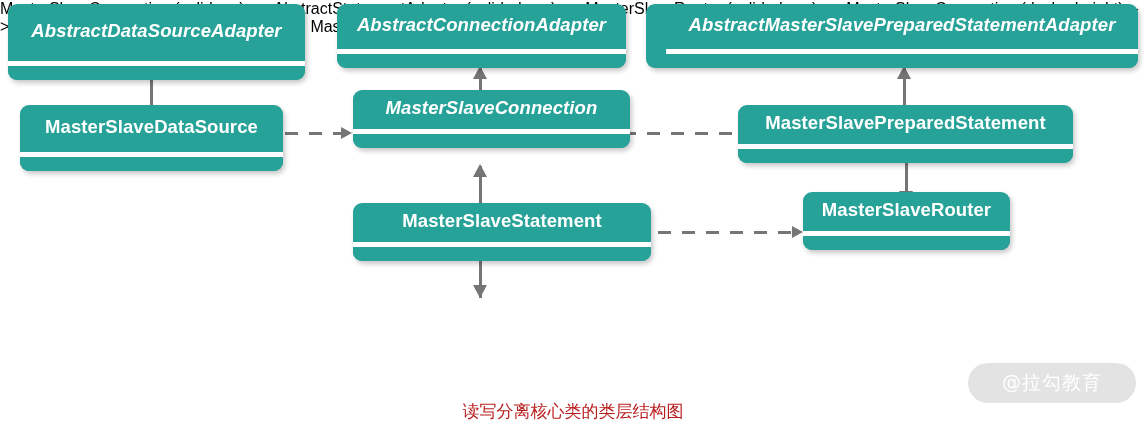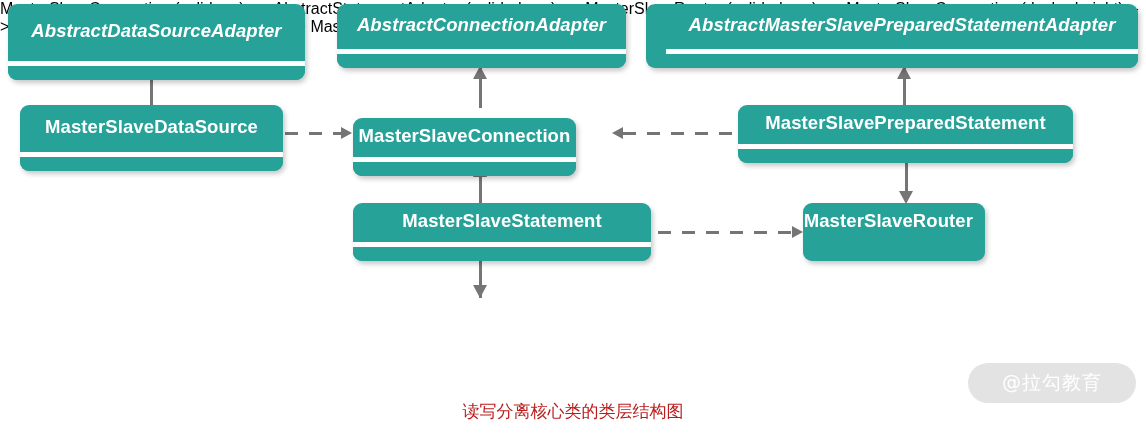--- a/index.html
+++ b/index.html
@@ -204,39 +204,39 @@
     <div class="uml-sep"></div>
     <div class="uml-attrs"></div>
   </div>
 
   <div class="uml-class" style="left:20px; top:105px; width:263px; height:66px;">
     <div class="uml-title">MasterSlaveDataSource</div>
     <div class="uml-sep"></div>
     <div class="uml-attrs"></div>
   </div>
 
-  <div class="uml-class" style="left:353px; top:118px; width:223px; height:58px;">
+  <div class="uml-class" style="left:353px; top:90px; width:277px; height:58px;font-style:italic;">
     <div class="uml-title">MasterSlaveConnection</div>
     <div class="uml-sep"></div>
     <div class="uml-attrs"></div>
   </div>
 
   <div class="uml-class" style="left:738px; top:105px; width:335px; height:58px;">
     <div class="uml-title">MasterSlavePreparedStatement</div>
     <div class="uml-sep"></div>
     <div class="uml-attrs"></div>
   </div>
 
   <div class="uml-class" style="left:353px; top:203px; width:298px; height:58px;">
     <div class="uml-title">MasterSlaveStatement</div>
     <div class="uml-sep"></div>
     <div class="uml-attrs"></div>
   </div>
 
-  <div class="uml-class" style="left:803px; top:203px; width:182px; height:58px;align-items:flex-end;">
+  <div class="uml-class" style="left:803px; top:192px; width:207px; height:58px;">
     <div class="uml-title">MasterSlaveRouter</div>
     <div class="uml-sep"></div>
     <div class="uml-attrs"></div>
   </div>
 
 
   
   <div class="caption" style="top:400px;">读写分离核心类的类层结构图</div>
 
   

